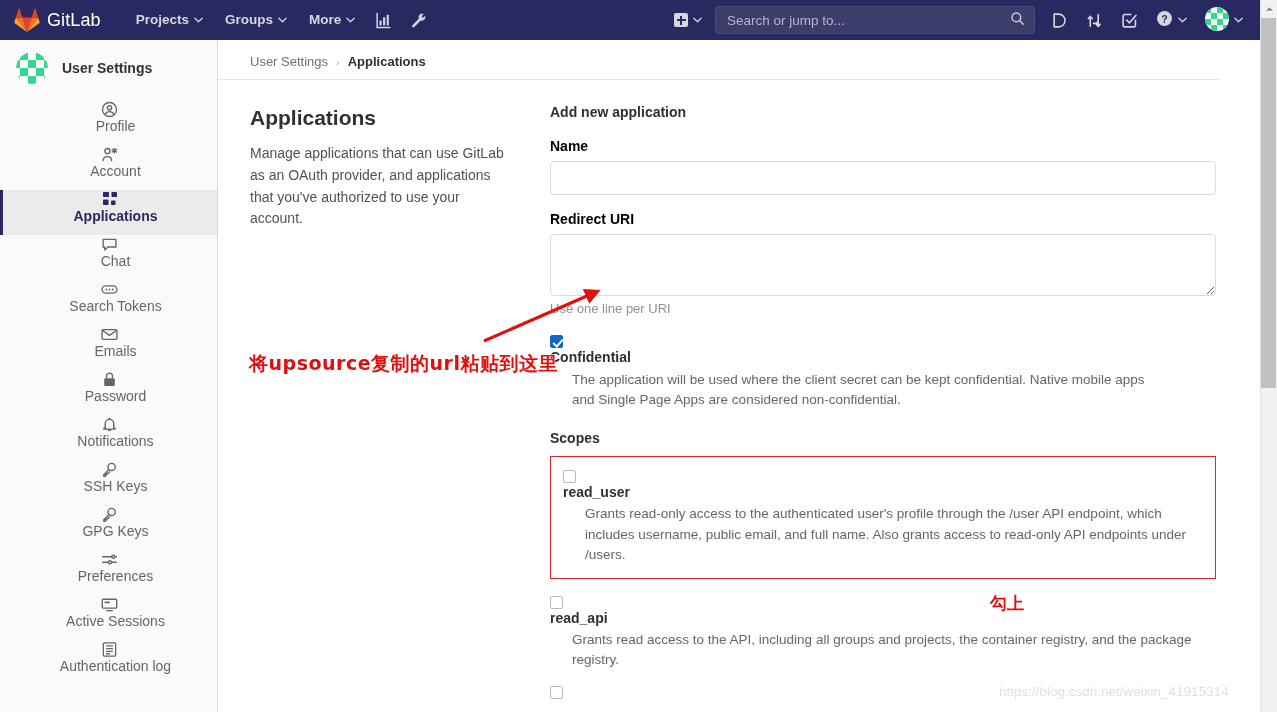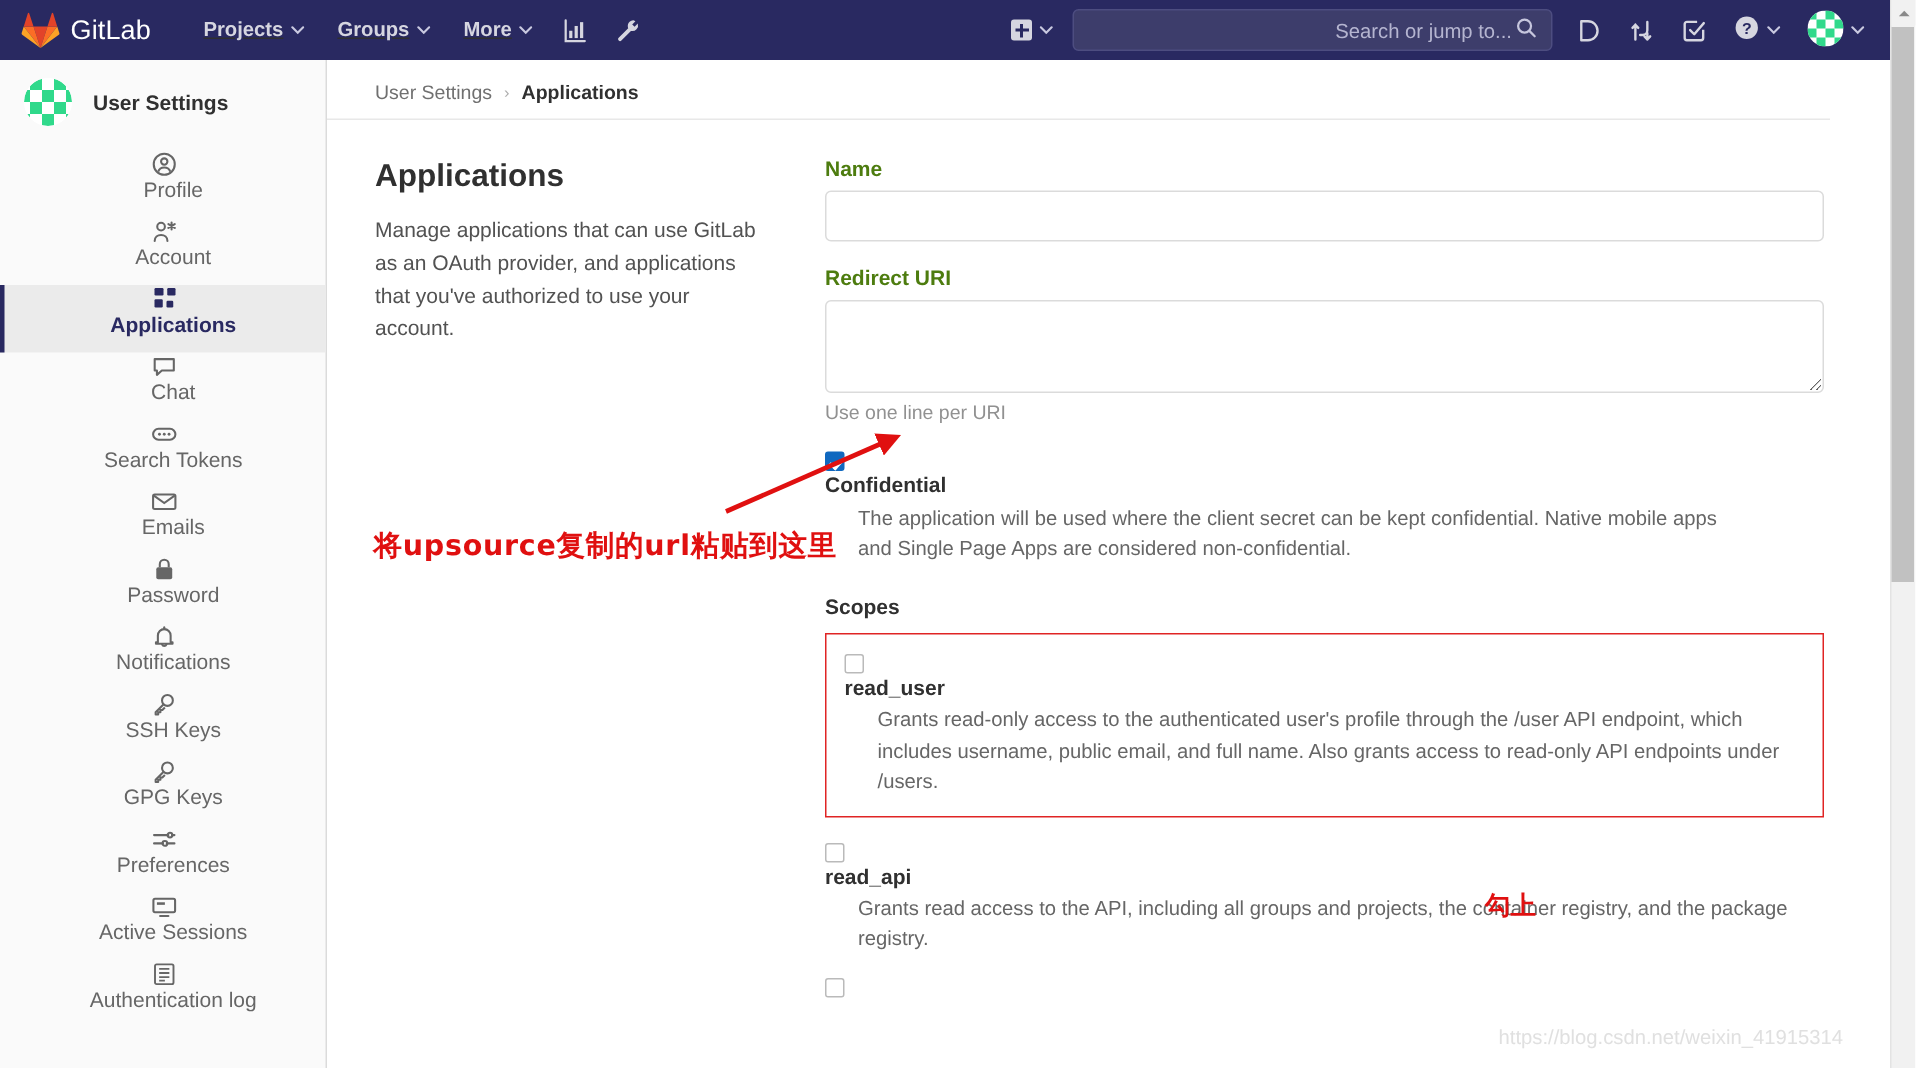--- a/index.html
+++ b/index.html
@@ -68,21 +68,20 @@
     border-radius: 4px;
     display: flex; align-items: center;
     padding: 0 9px;
     margin: 0 7px;
     cursor: text;
   }
   .search-input {
     flex: 1; background: transparent; border: 0; outline: 0;
     color: #fff; font-size: 13.5px;
     font-family: "Liberation Sans", sans-serif;
-    text-align: right;
   }
   .search-input::placeholder { color: #b5b5d0; opacity: 1; }
 
   
   .scrollbar-track {
     position: absolute; right: 0; top: 0;
     width: 17px; height: 712px;
     background: #f1f1f1;
     border-left: 1px solid #e3e3e3;
   }
@@ -172,21 +171,21 @@
   .section-desc {
     font-size: 14px; color: #525252; line-height: 1.55; margin: 0;
   }
 
   .form-title {
     font-size: 14px; font-weight: bold; color: #303030;
     margin: 0 0 18px 0;
   }
   .field-label {
     display: block; font-size: 14px; font-weight: bold;
-    color: #4d7c0f; margin-bottom: 7px;
+    color: #000000; margin-bottom: 7px;
   }
   .text-input {
     display: block; width: 100%; height: 34px;
     border: 1px solid #dbdbdb; border-radius: 4px;
     padding: 6px 10px; font-size: 14px; outline: none;
     font-family: "Liberation Sans", sans-serif;
     color: #303030; background: #fff;
   }
   .text-area {
     display: block; width: 100%; height: 62px;
@@ -600,20 +599,21 @@
     </div>
 
     <div class="page-body">
 
       <div class="col-left">
         <h1 class="section-h1">Applications</h1>
         <p class="section-desc">Manage applications that can use GitLab as an OAuth provider, and applications that you've authorized to use your account.</p>
       </div>
 
       <div class="col-right">
+        <div class="form-title">Add new application</div>
 
         <div class="field-block">
           <label class="field-label">Name</label>
           <input class="text-input" type="text" value="" style="">
         </div>
 
         <div class="field-block">
           <label class="field-label">Redirect URI</label>
           <textarea class="text-area" style=""></textarea>
           <div class="help-text">Use one line per URI</div>

